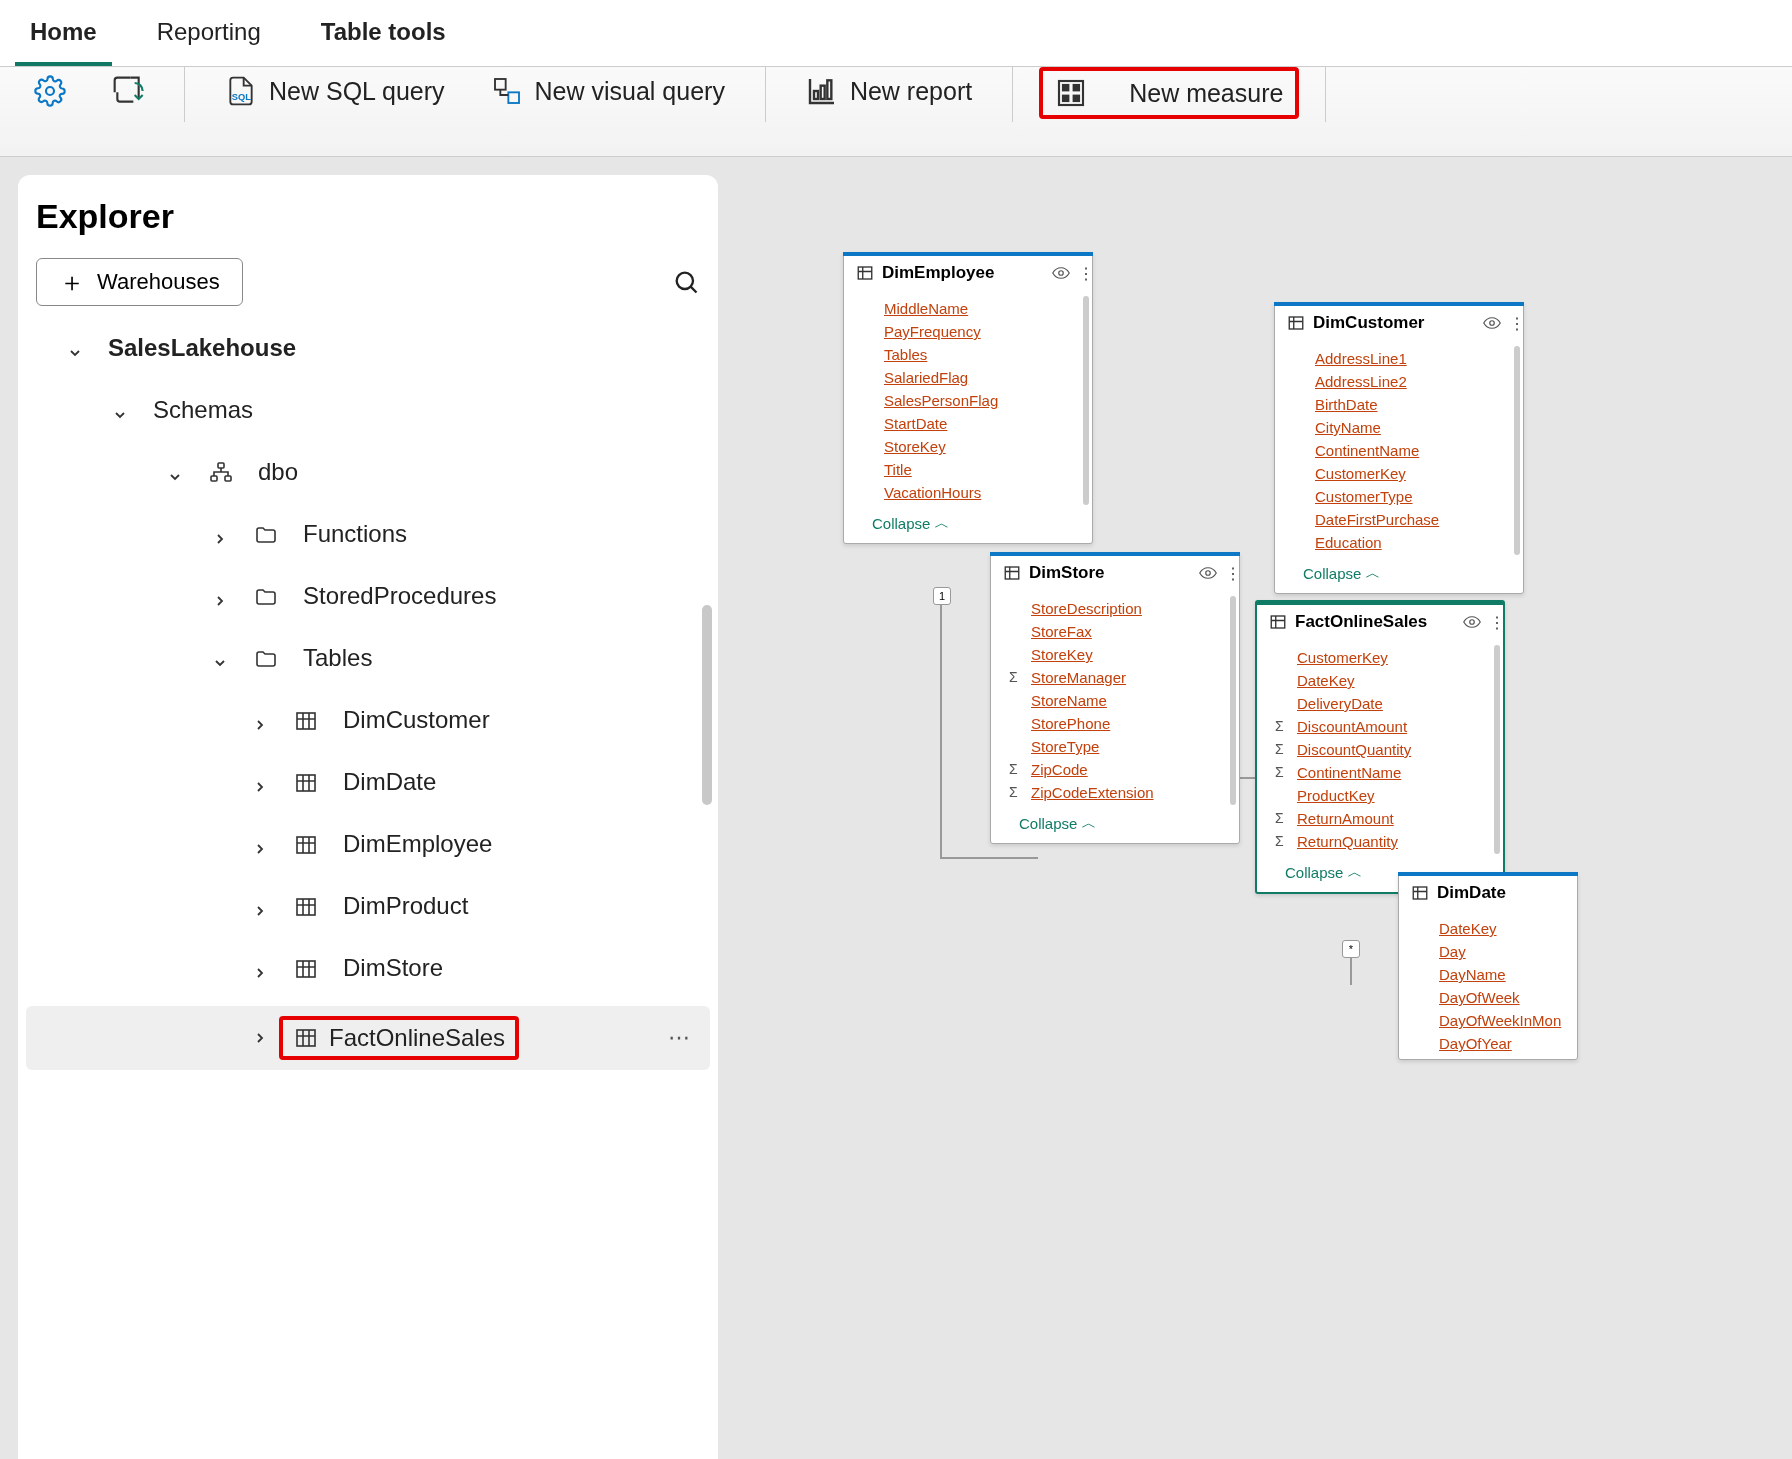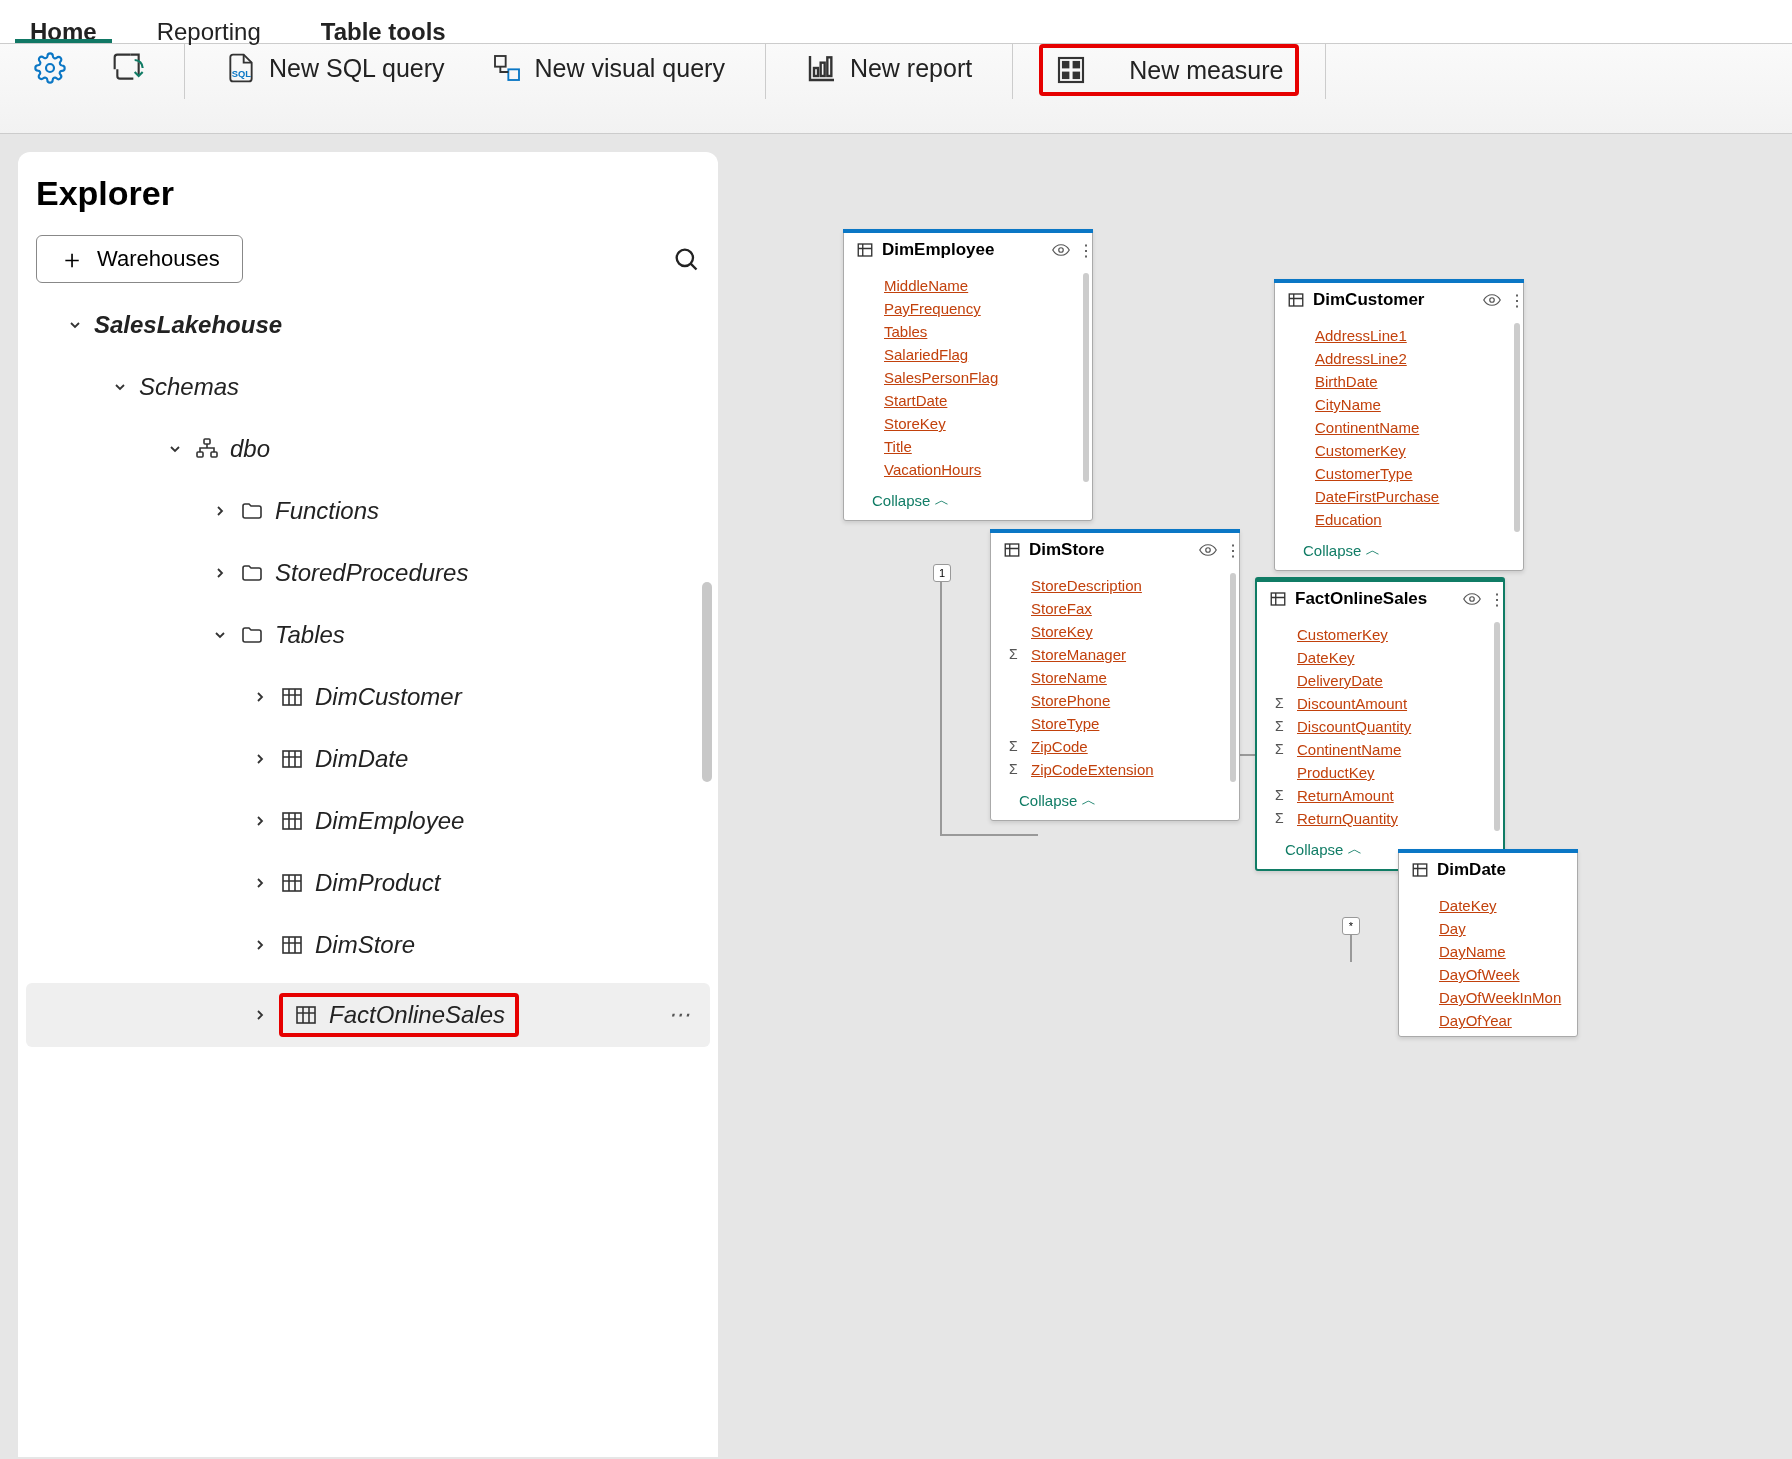--- a/index.html
+++ b/index.html
@@ -1,19 +1,19 @@
 <!DOCTYPE html>
 <html><head>
   <meta charset="utf-8">
   <style>
     * { box-sizing: border-box; margin: 0; padding: 0; font-family: 'Segoe UI', Arial, sans-serif; }
     body { background: #e6e6e6; width: 1792px; height: 1459px; overflow: hidden; transform-origin: top left; }
     
     
-    .tab-bar { background: #fff; display: flex; height: 44px; border-bottom: 1px solid #ccc; }
+    .tab-bar { background: #fff; display: flex; height: 67px; border-bottom: 1px solid #ccc; }
     .tab { padding: 18px 30px; font-size: 24px; color: #222; cursor: pointer; position: relative; }
     .tab.active-first { font-weight: 700; }
     .tab.active-first::after { content: ''; position: absolute; bottom: 0; left: 15px; right: 15px; height: 4px; background: #117865; }
     .tab.active-second { font-weight: 700; background: #fff; }
     
     
     .toolbar { background: linear-gradient(#fafafa, #f2f2f2); height: 90px; display: flex; align-items: flex-start; padding: 0 20px; gap: 18px; border-bottom: 1px solid #ccc; }
     .toolbar-btn { display: flex; align-items: center; gap: 12px; padding: 8px 14px; font-size: 25px; color: #222; cursor: pointer; }
     .toolbar-divider { width: 1px; height: 55px; background: #ccc; margin: 0 8px; }
     .toolbar-icon { width: 32px; height: 32px; display: flex; align-items: center; justify-content: center; }
@@ -24,21 +24,21 @@
     
     
     .explorer { background: #fff; width: 700px; height: 100%; border-radius: 12px 12px 0 0; margin: 18px 0 0 18px; padding: 22px 18px; position: relative; }
     .explorer-title { font-size: 34px; font-weight: 700; margin-bottom: 22px; }
     .explorer-top { display: flex; align-items: center; justify-content: space-between; margin-bottom: 18px; }
     .warehouses-btn { display: flex; align-items: center; gap: 12px; border: 1.5px solid #888; border-radius: 6px; padding: 10px 22px; font-size: 22px; cursor: pointer; }
     .plus { font-size: 26px; line-height: 1; }
     .search-icon { width: 28px; height: 28px; }
     
     .tree { font-size: 24px; color: #222; }
-    .tree-row { display: flex; align-items: center; gap: 10px; padding: 10px 0 10px 0; cursor: pointer; font-style: italic; }
+    .tree-row { display: flex; align-items: flex-end; gap: 24px; padding: 10px 0 10px 0; cursor: pointer; }
     .chevron { width: 18px; height: 18px; display: inline-flex; align-items: center; justify-content: center; }
     .indent-1 { padding-left: 30px; }
     .indent-2 { padding-left: 75px; }
     .indent-3 { padding-left: 130px; }
     .indent-4 { padding-left: 175px; }
     .indent-5 { padding-left: 215px; }
     .tree-icon { width: 26px; height: 26px; display: inline-flex; align-items: center; justify-content: center; }
     .tree-row.selected { background: #efefef; border-radius: 6px; margin: 0 -10px; padding-left: 10px; padding-right: 10px; }
     .tree-row.selected .inner { padding-left: 215px; display: flex; align-items: center; gap: 10px; flex: 1; }
     .more-dots { margin-left: auto; padding-right: 10px; color: #555; font-size: 22px; }

